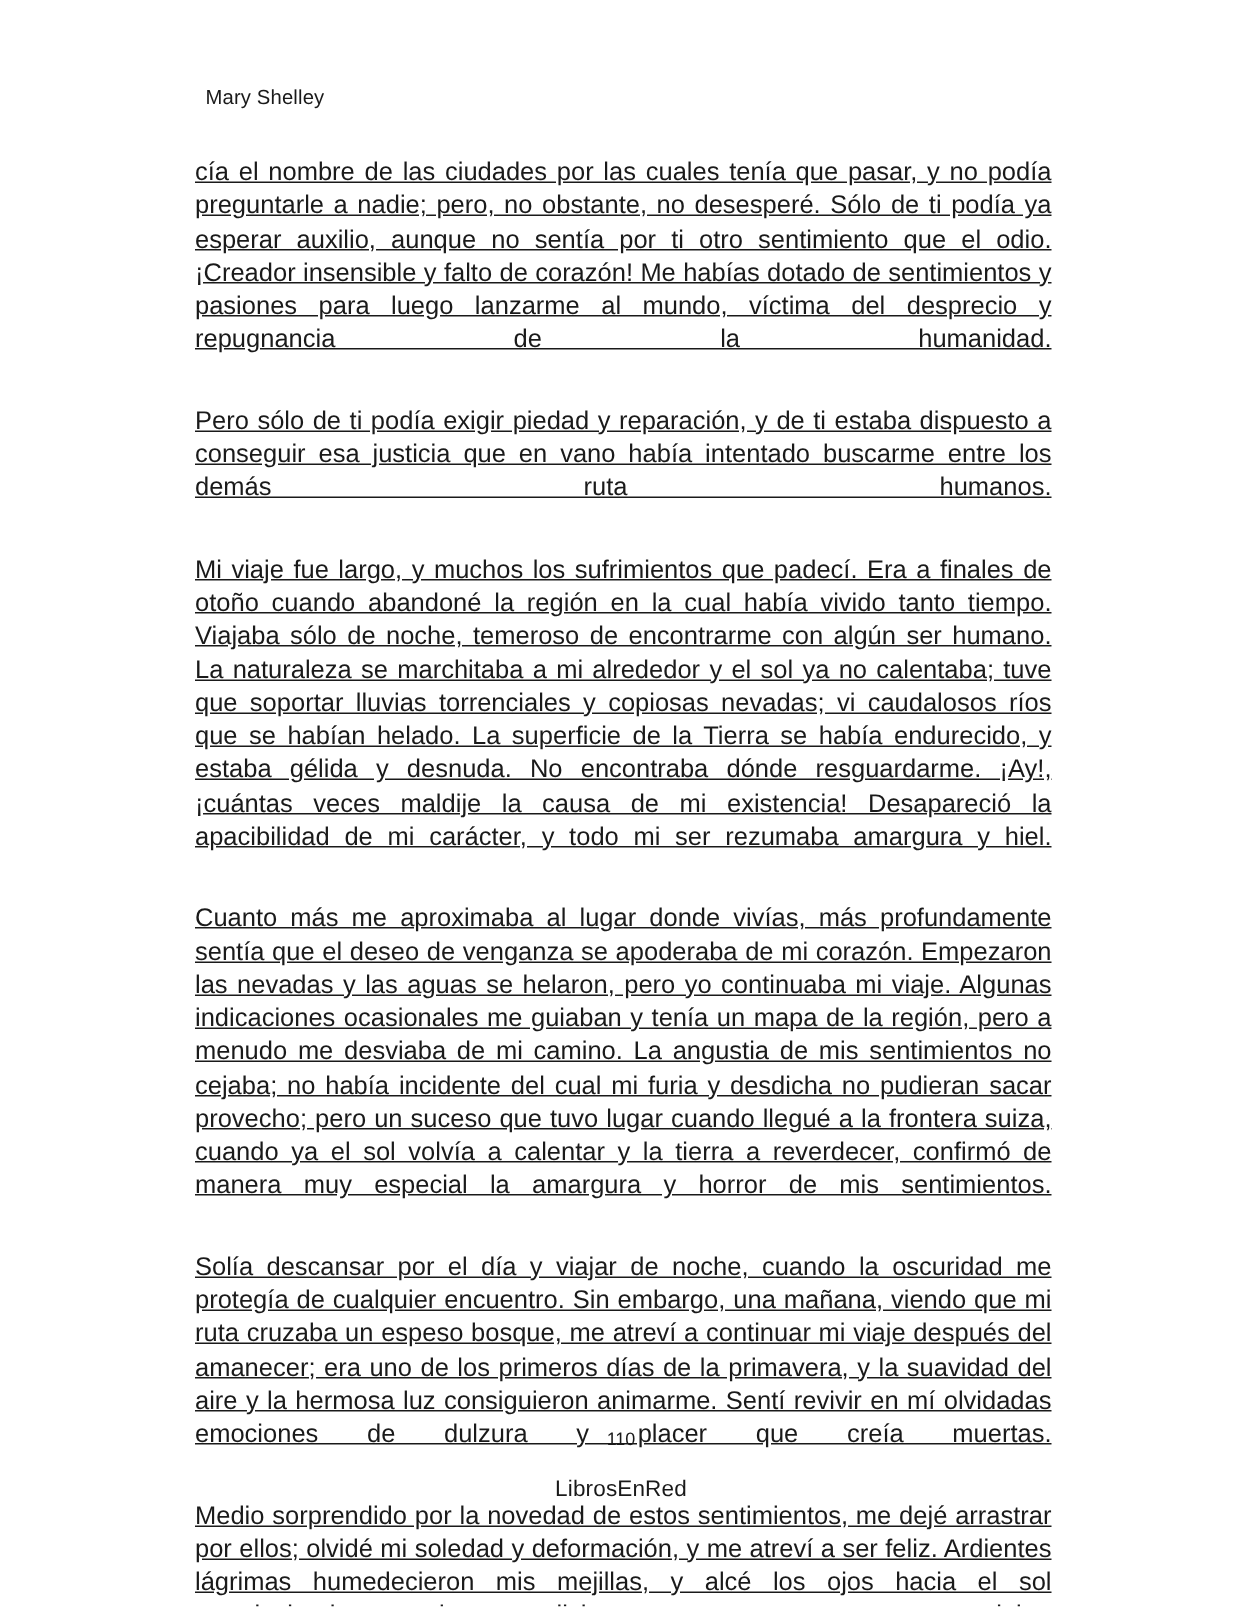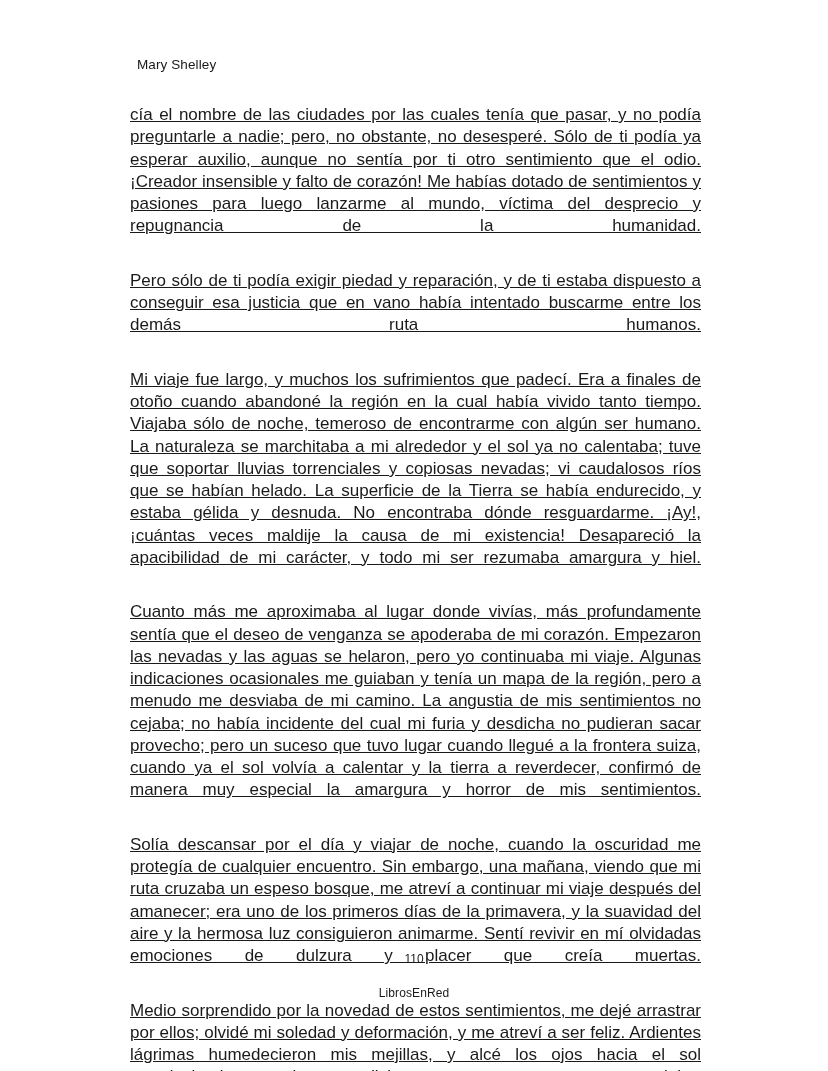--- a/index.html
+++ b/index.html
@@ -77,21 +77,21 @@
     line-height: 16px;
     color: #1a1a1a;
   }
 
   .imprint {
     position: absolute;
     left: 0;
     right: 0;
     top: 983px;
     text-align: center;
-    font-size: 12px;
+    font-size: 15px;
     line-height: 20px;
     letter-spacing: 0.1px;
     color: #1a1a1a;
   }
 </style>
 </head>
 <body>
 
 <div class="page">
 

